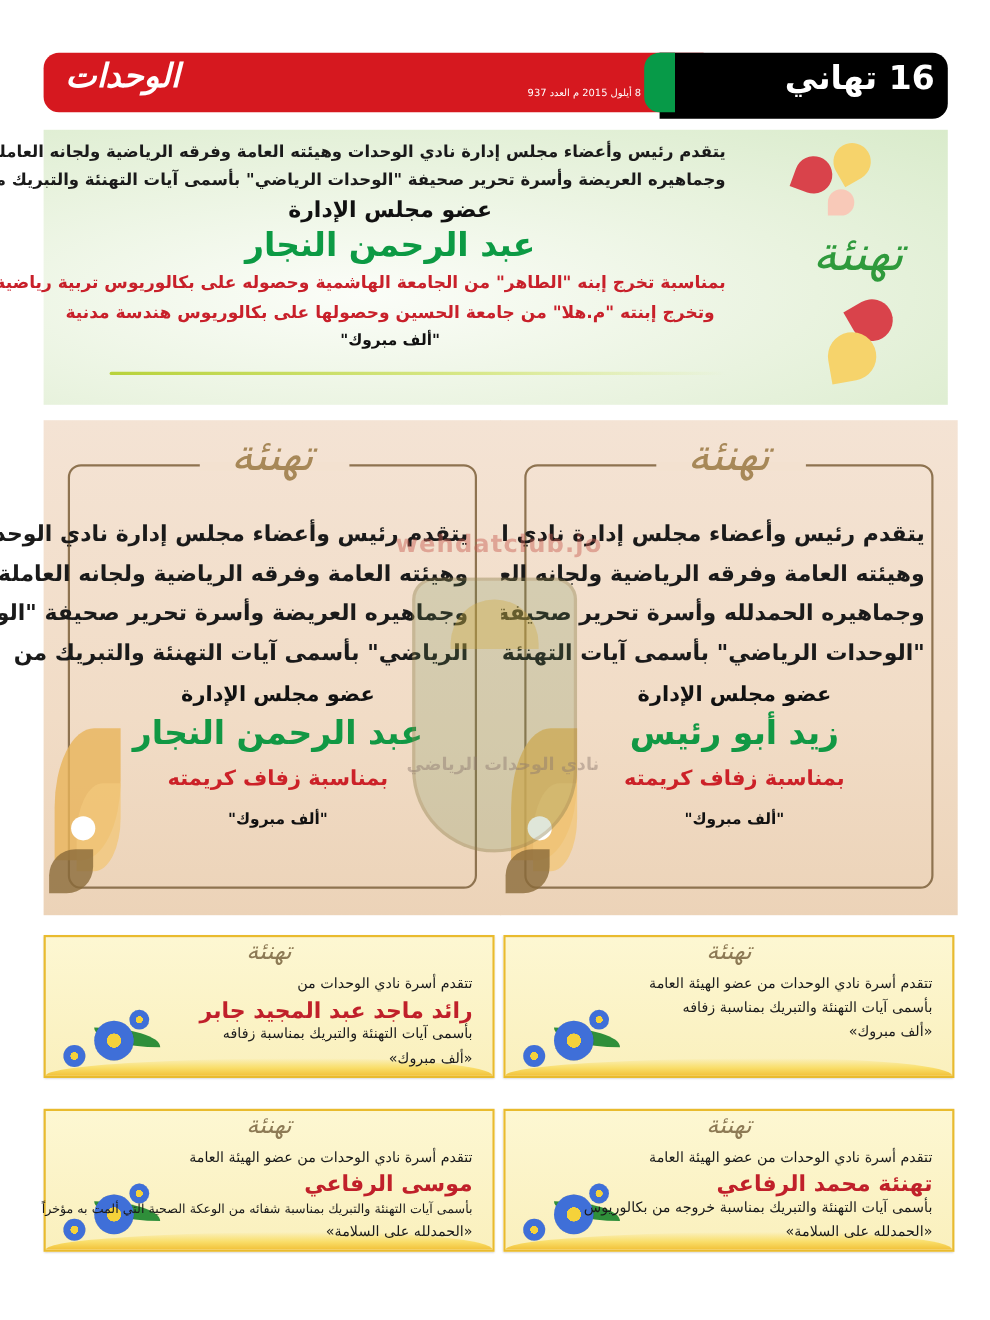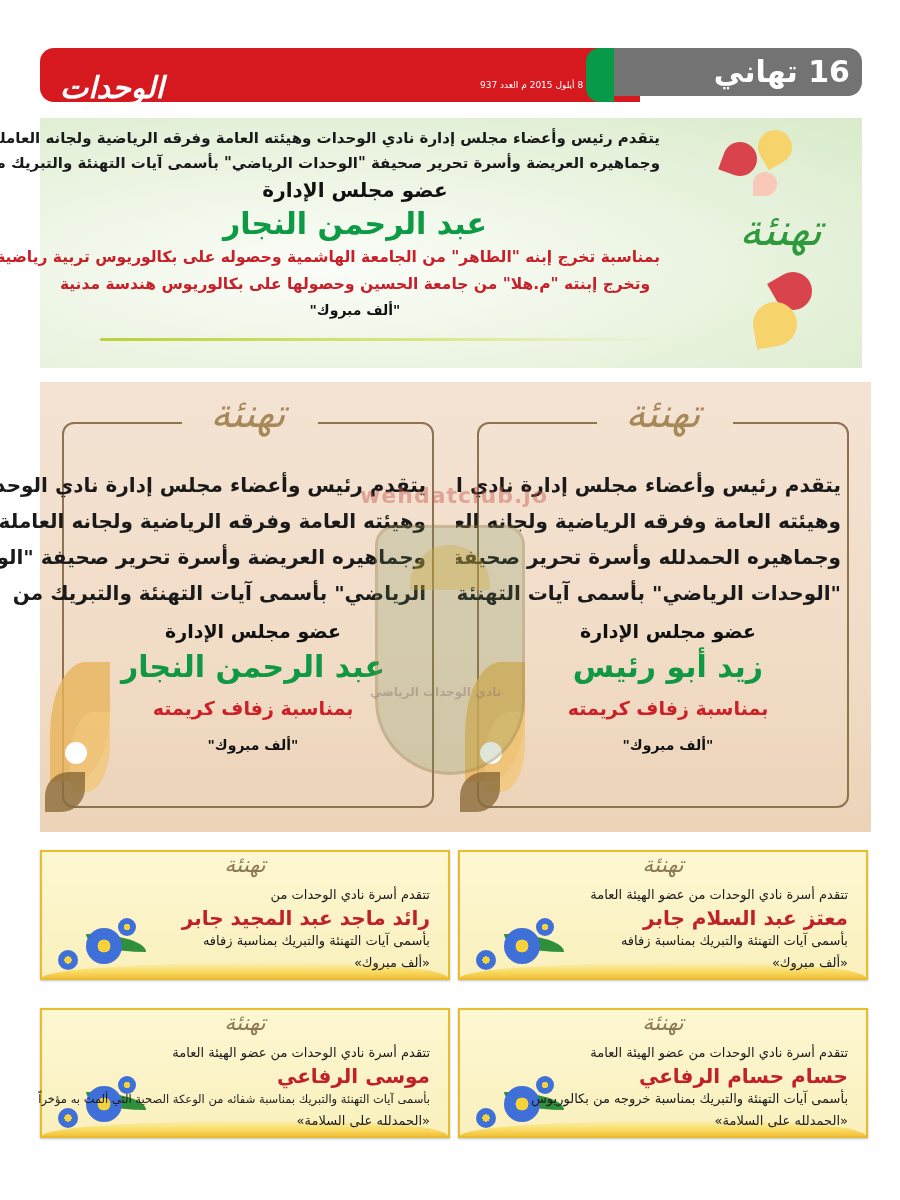--- a/index.html
+++ b/index.html
@@ -2,23 +2,23 @@
 <html><head>
   <meta charset="utf-8">
   <style>
     * { box-sizing: border-box; margin: 0; padding: 0; }
     html, body { width: 900px; height: 1200px; background: #ffffff; overflow: hidden; }
     body { font-family: "DejaVu Sans", sans-serif; position: relative; direction: rtl; }
 
     
     .header { position: absolute; left: 40px; top: 48px; width: 822px; height: 54px; }
     .hdr-red { position: absolute; left: 0; top: 0; width: 600px; height: 54px; background: #d6181f; border-radius: 14px 0 0 14px; }
-    .hdr-green { position: absolute; right: 0; top: 0; width: 262px; height: 48px; background: #737373; border-radius: 0 14px 14px 0; }
+    .hdr-green { position: absolute; right: 0; top: 0; width: 262px; height: 60px; background: #000000; border-radius: 0 14px 14px 0; }
     .hdr-green::before { content: ""; position: absolute; left: -14px; top: 0; width: 28px; height: 54px; background: #079a48; border-radius: 14px 0 0 14px; }
-    .brand { position: absolute; left: 20px; top: 22px; color: #fff; font-size: 30px; font-weight: bold; font-style: italic; direction: rtl; }
+    .brand { position: absolute; left: 20px; top: 4px; color: #fff; font-size: 30px; font-weight: bold; font-style: italic; direction: rtl; }
     .issue { position: absolute; left: 440px; top: 32px; color: #fff; font-size: 9px; direction: rtl; white-space: nowrap; }
     .section { position: absolute; right: 12px; top: 6px; color: #fff; font-size: 30px; font-weight: bold; direction: rtl; white-space: nowrap; }
 
     
     .card-top { position: absolute; left: 40px; top: 118px; width: 822px; height: 250px;
       background: radial-gradient(ellipse at 35% 60%, #fbfdf8 0%, #e9f3df 55%, #d9ebcb 100%); }
     .card-top .body { position: absolute; left: 10px; top: 8px; width: 610px; text-align: center; direction: rtl; }
     .line { font-weight: bold; color: #1a1a1a; font-size: 15px; line-height: 25px; white-space: nowrap; }
     .title-line { font-weight: bold; color: #111; font-size: 20px; line-height: 28px; }
     .name-green { font-weight: bold; color: #0c9a44; font-size: 30px; line-height: 40px; }
@@ -44,21 +44,21 @@
     .mid-name { font-weight: bold; color: #119844; font-size: 30px; line-height: 40px; }
     .mid-red { font-weight: bold; color: #cc2128; font-size: 19px; line-height: 42px; }
     .mid-mabrouk { font-weight: bold; color: #111; font-size: 14px; line-height: 32px; }
     .deco-left { position: absolute; left: 0; bottom: 0; width: 110px; height: 210px; }
     .leaf { position: absolute; border-radius: 60% 0 60% 0; opacity: 0.8; }
 
     .watermark { position: absolute; left: 330px; top: 465px; width: 240px; height: 340px; pointer-events: none; }
     .wm-text { position: absolute; left: 30px; top: 18px; color: rgba(200, 90, 80, 0.45); font-size: 22px; font-weight: bold; direction: ltr; letter-spacing: 1px; }
     .wm-shield { position: absolute; left: 45px; top: 60px; width: 150px; height: 250px; border-radius: 20px 20px 75px 75px; background: rgba(110, 140, 80, 0.22); border: 3px solid rgba(160, 120, 70, 0.25); }
     .wm-dome { position: absolute; left: 80px; top: 80px; width: 80px; height: 45px; border-radius: 40px 40px 0 0; background: rgba(210, 170, 60, 0.35); }
-    .wm-bottom { position: absolute; left: 40px; top: 220px; color: rgba(140, 120, 110, 0.45); font-size: 12px; font-weight: bold; direction: rtl; }
+    .wm-bottom { position: absolute; left: 40px; top: 220px; color: rgba(140, 120, 110, 0.45); font-size: 16px; font-weight: bold; direction: rtl; }
 
     
     .card-sm { position: absolute; width: 410px; height: 130px; background: linear-gradient(180deg, #fdf7d2 0%, #faf0bd 100%); border: 2px solid #e9bb2e; box-shadow: 0 1px 2px rgba(0,0,0,0.25); }
     .card-sm .tahniah-sm { position: absolute; left: 0; right: 0; top: 0; text-align: center; font-family: "DejaVu Serif", serif; font-style: italic; color: #8d7a55; font-size: 22px; }
     .card-sm .sm-body { position: absolute; left: 70px; right: 18px; top: 32px; text-align: right; }
     .sm-line { color: #1a1a1a; font-size: 13px; line-height: 22px; white-space: nowrap; }
     .sm-line.long { font-size: 11.5px; }
     .sm-name { color: #c0202a; font-size: 20px; line-height: 24px; font-weight: bold; }
     .wave { position: absolute; left: 0; right: 0; bottom: 0; height: 16px; background: linear-gradient(180deg, transparent 0%, #f9de6a 55%, #f2c23a 100%); border-radius: 60% 40% 0 0 / 100% 100% 0 0; }
     .flowers-blue { position: absolute; left: 4px; bottom: 4px; width: 120px; height: 60px; }
@@ -159,21 +159,20 @@
   <div class="wave"></div>
   <div class="flowers-blue">
     <div class="bleaf" style="left:40px; top:20px; width:60px; height:18px;"></div>
     <div class="bflower" style="left:40px; top:14px; width:36px; height:36px;"></div>
     <div class="bflower" style="left:72px; top:4px; width:18px; height:18px;"></div>
     <div class="bflower" style="left:12px; top:36px; width:20px; height:20px;"></div>
   </div>
   <div class="tahniah-sm">تهنئة</div>
   <div class="sm-body">
     <div class="sm-line">تتقدم أسرة نادي الوحدات من عضو الهيئة العامة</div>
-    <div class="sm-name">معتز عبد السلام جابر</div>
     <div class="sm-line">بأسمى آيات التهنئة والتبريك بمناسبة زفافه</div>
     <div class="sm-line">«ألف مبروك»</div>
   </div>
 </div>
 
 <div class="card-sm" style="left:40px; top:850px;">
   <div class="wave"></div>
   <div class="flowers-blue">
     <div class="bleaf" style="left:40px; top:20px; width:60px; height:18px;"></div>
     <div class="bflower" style="left:40px; top:14px; width:36px; height:36px;"></div>
@@ -193,21 +192,21 @@
   <div class="wave"></div>
   <div class="flowers-blue">
     <div class="bleaf" style="left:40px; top:20px; width:60px; height:18px;"></div>
     <div class="bflower" style="left:40px; top:14px; width:36px; height:36px;"></div>
     <div class="bflower" style="left:72px; top:4px; width:18px; height:18px;"></div>
     <div class="bflower" style="left:12px; top:36px; width:20px; height:20px;"></div>
   </div>
   <div class="tahniah-sm">تهنئة</div>
   <div class="sm-body" style="left:40px;">
     <div class="sm-line">تتقدم أسرة نادي الوحدات من عضو الهيئة العامة</div>
-    <div class="sm-name">حسام حسام الرفاعي</div>
+    <div class="sm-name">تهنئة محمد الرفاعي</div>
     <div class="sm-line">بأسمى آيات التهنئة والتبريك بمناسبة خروجه من بكالوريوس</div>
     <div class="sm-line">«الحمدلله على السلامة»</div>
   </div>
 </div>
 
 <div class="card-sm" style="left:40px; top:1008px;">
   <div class="wave"></div>
   <div class="flowers-blue">
     <div class="bleaf" style="left:40px; top:20px; width:60px; height:18px;"></div>
     <div class="bflower" style="left:40px; top:14px; width:36px; height:36px;"></div>

